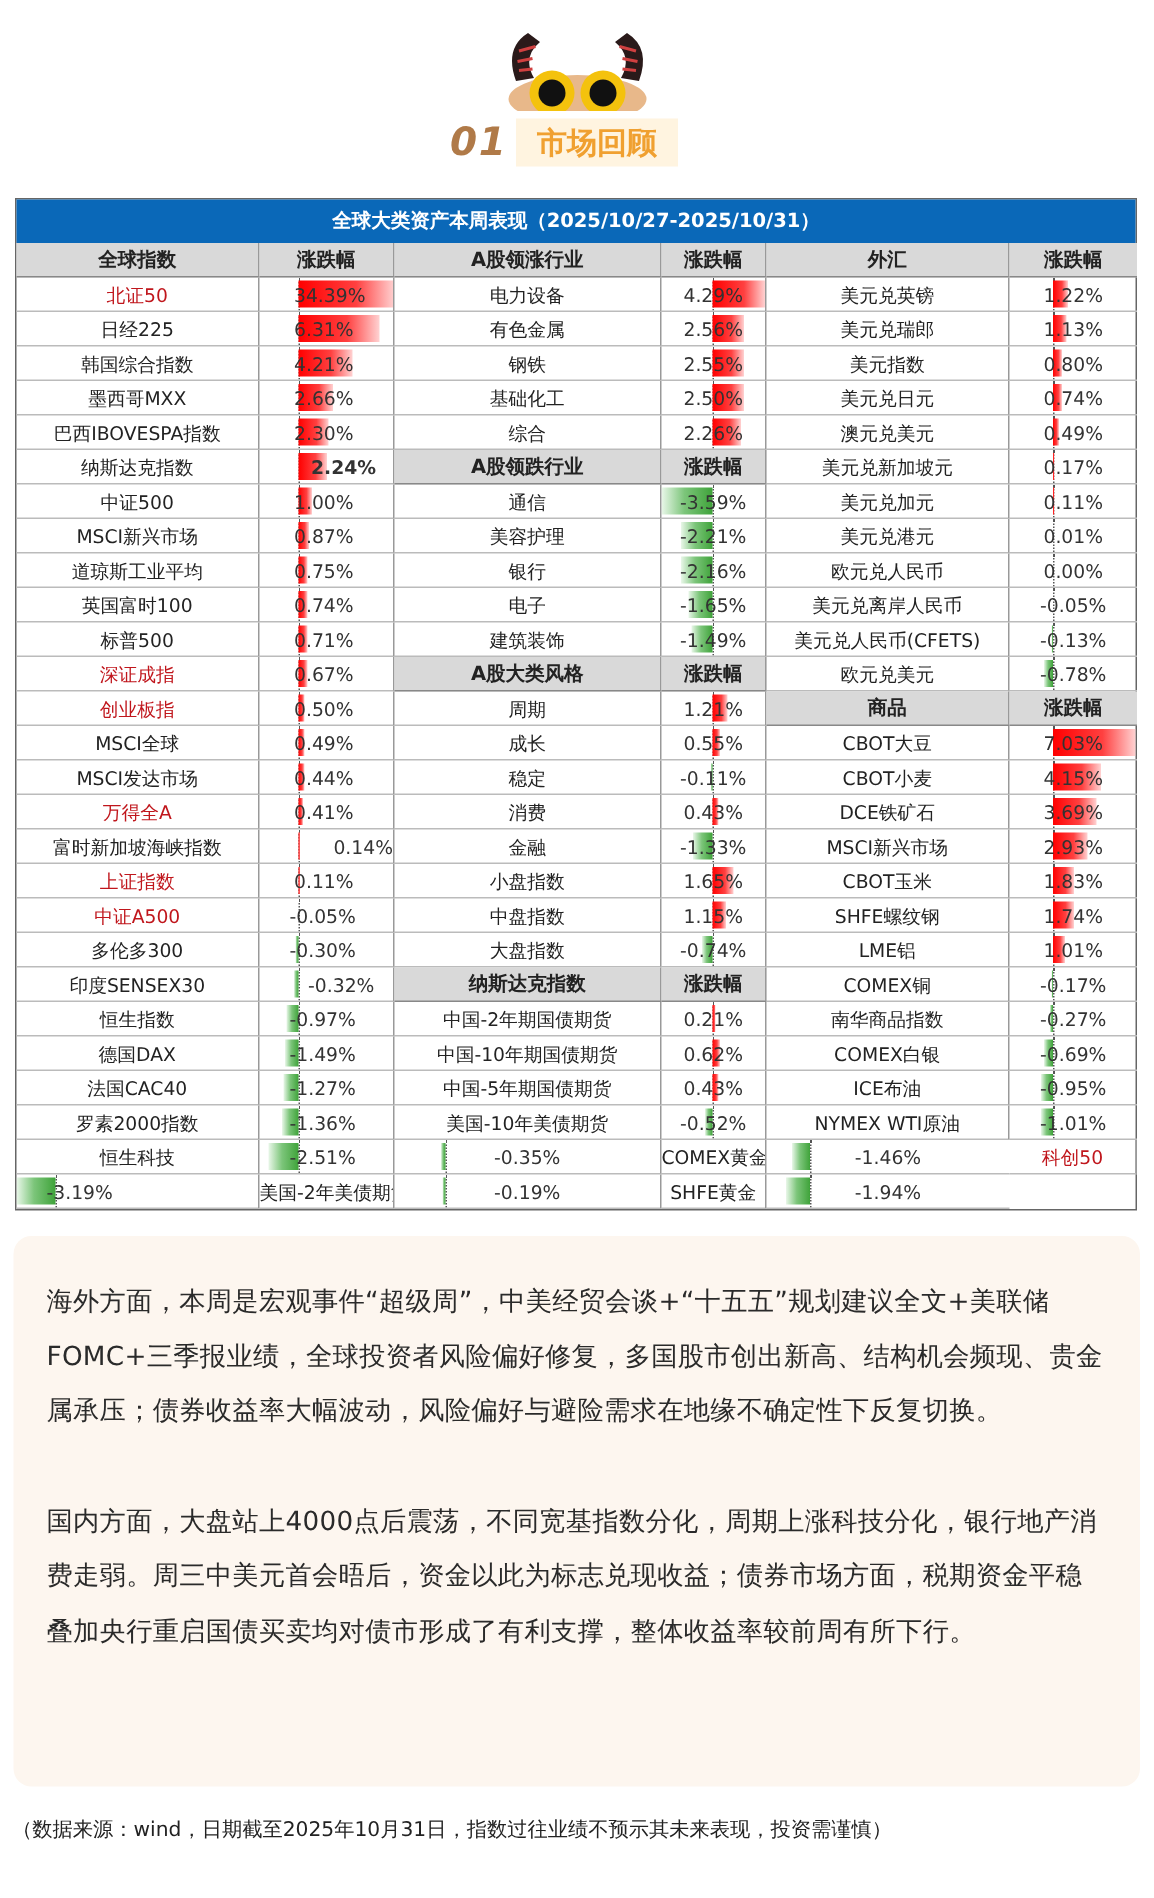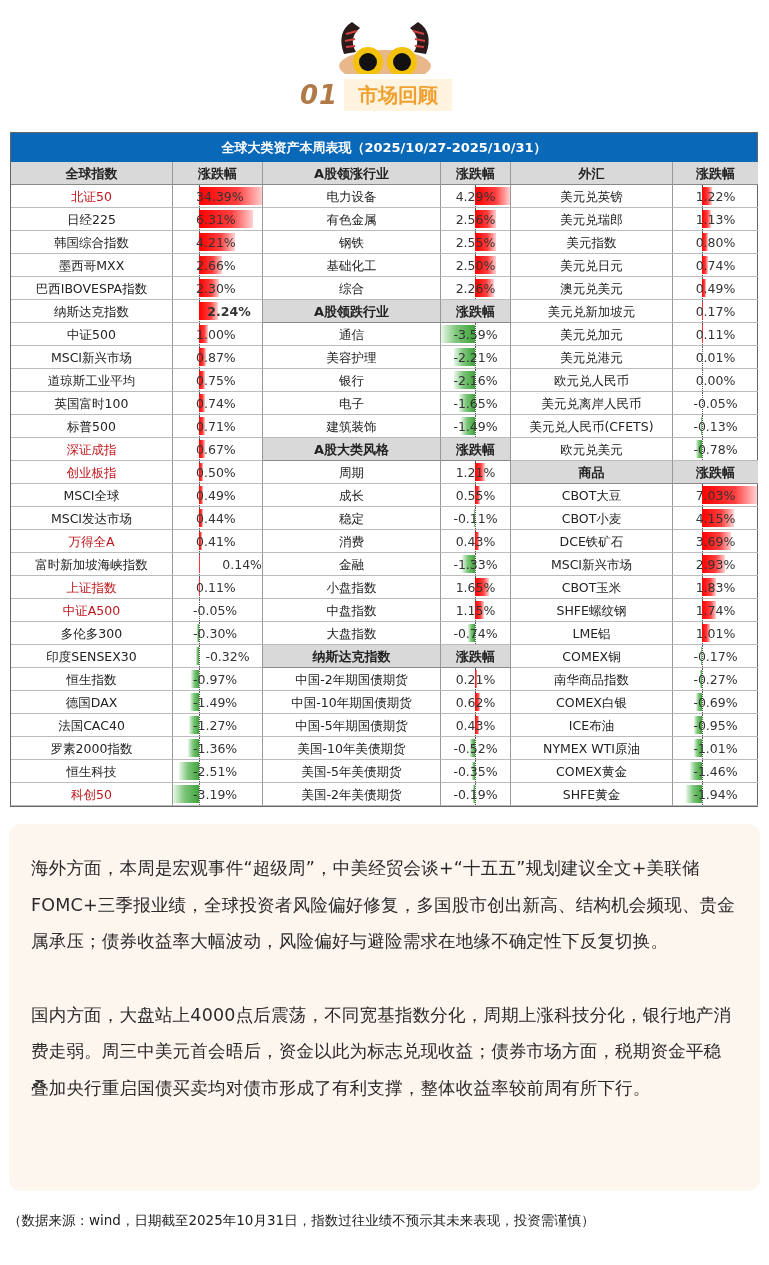--- a/index.html
+++ b/index.html
@@ -495,21 +495,20 @@
         <span class="axis" style="left: 29px;"></span>
         <span class="bar neg" style="left: 20.92px; width: 8.08px;"></span>
         <span class="pct-txt">-1.01%</span>
       </div>
       <div class="cell">恒生科技</div>
       <div class="cell pct">
         <span class="axis" style="left: 26px;"></span>
         <span class="bar neg" style="left: 5.92px; width: 20.08px;"></span>
         <span class="pct-txt" style="text-align: left; left: 20px;">-2.51%</span>
       </div>
-      <div class="cell">美国-5年美债期货</div>
       <div class="cell pct">
         <span class="axis" style="left: 34px;"></span>
         <span class="bar neg" style="left: 30.675px; width: 3.325px;"></span>
         <span class="pct-txt">-0.35%</span>
       </div>
       <div class="cell">COMEX黄金</div>
       <div class="cell pct last">
         <span class="axis" style="left: 29px;"></span>
         <span class="bar neg" style="left: 17.32px; width: 11.68px;"></span>
         <span class="pct-txt">-1.46%</span>

